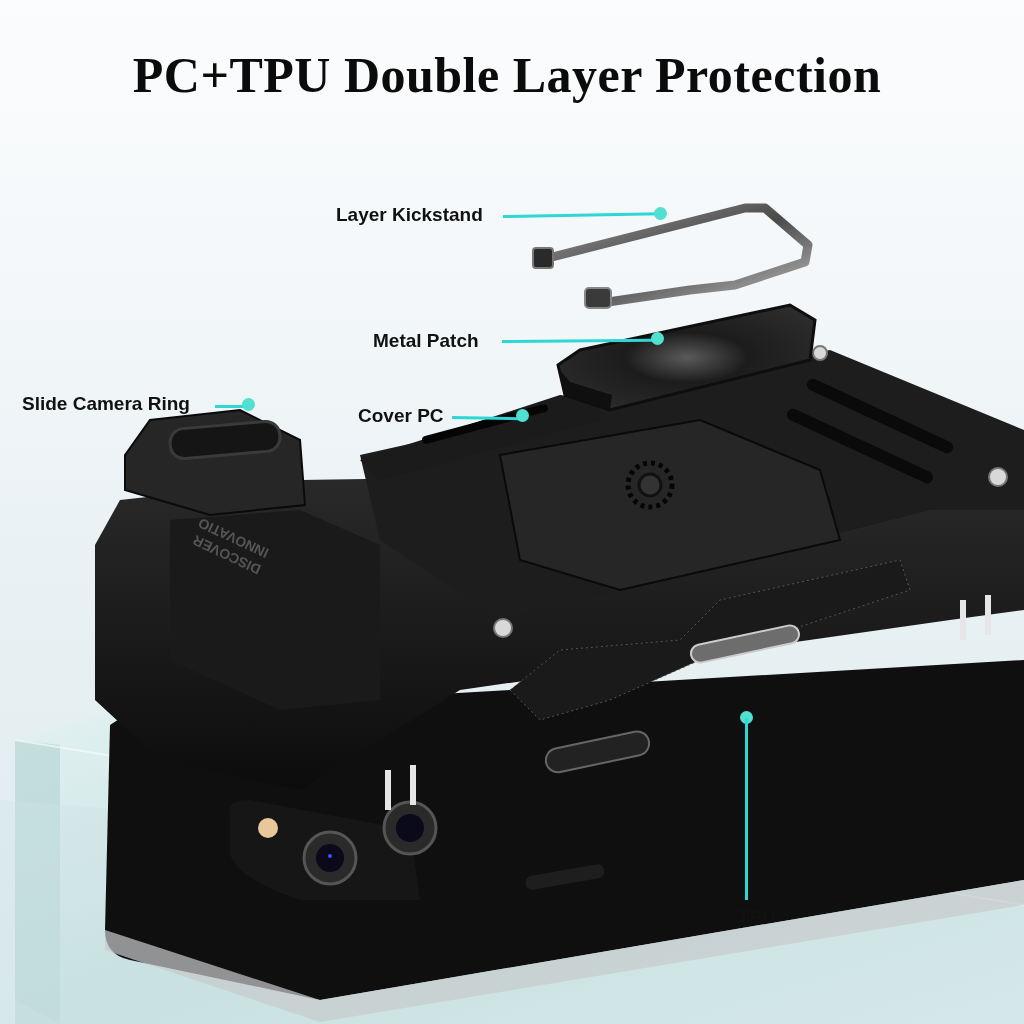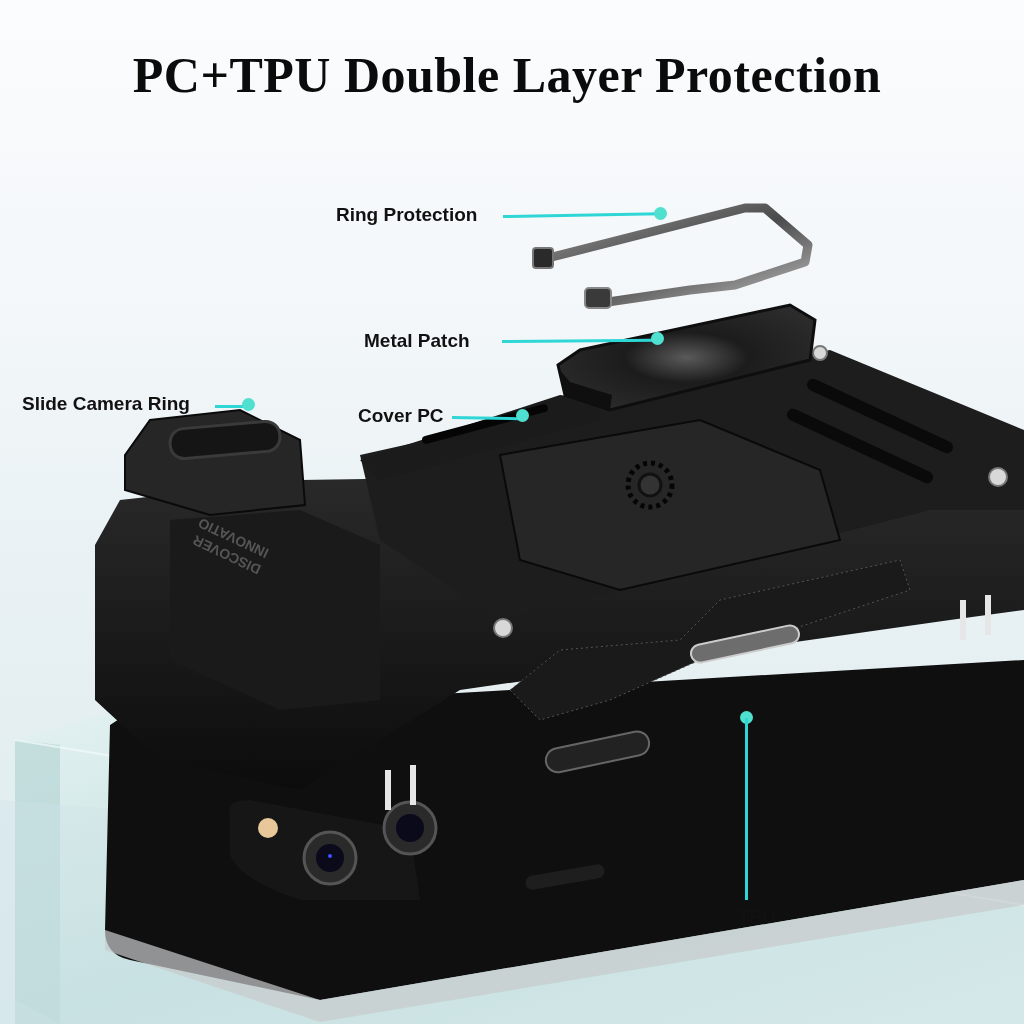--- a/index.html
+++ b/index.html
@@ -113,25 +113,25 @@
 
   <g fill="none" stroke="url(#ring)" stroke-width="9" stroke-linejoin="round">
     <path d="M548,258 L745,208 L765,208 L808,245 L805,262 L735,285 L690,290 L608,302"></path>
     <rect x="533" y="248" width="20" height="20" rx="3" fill="#2a2a2a" stroke="#777" stroke-width="2"></rect>
     <rect x="585" y="288" width="26" height="20" rx="4" fill="#3a3a3a" stroke="#888" stroke-width="2"></rect>
   </g>
 </svg>
 
 <div class="title">PC+TPU Double Layer Protection</div>
 
-<div class="label" style="left:336px;top:204px;">Ring Protection</div>
+<div class="label" style="left:336px;top:204px;">Layer Kickstand</div>
 <div class="leader" style="left:503px;top:215px;width:157px;transform:rotate(-1deg);transform-origin:left center;"></div>
 <div class="dot" style="left:654px;top:207px;"></div>
 
-<div class="label" style="left:364px;top:330px;">Metal Patch</div>
+<div class="label" style="left:373px;top:330px;">Metal Patch</div>
 <div class="leader" style="left:502px;top:340px;width:154px;transform:rotate(-0.5deg);transform-origin:left center;"></div>
 <div class="dot" style="left:651px;top:332px;"></div>
 
 <div class="label" style="left:22px;top:393px;">Slide Camera Ring</div>
 <div class="leader" style="left:215px;top:405px;width:32px;"></div>
 <div class="dot" style="left:242px;top:398px;"></div>
 
 <div class="label" style="left:358px;top:405px;">Cover PC</div>
 <div class="leader" style="left:452px;top:416px;width:68px;transform:rotate(1deg);transform-origin:left center;"></div>
 <div class="dot" style="left:516px;top:409px;"></div>

